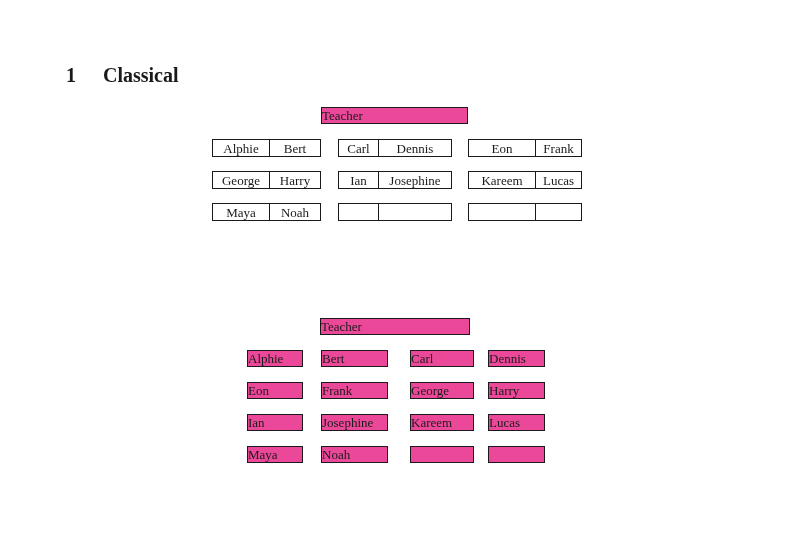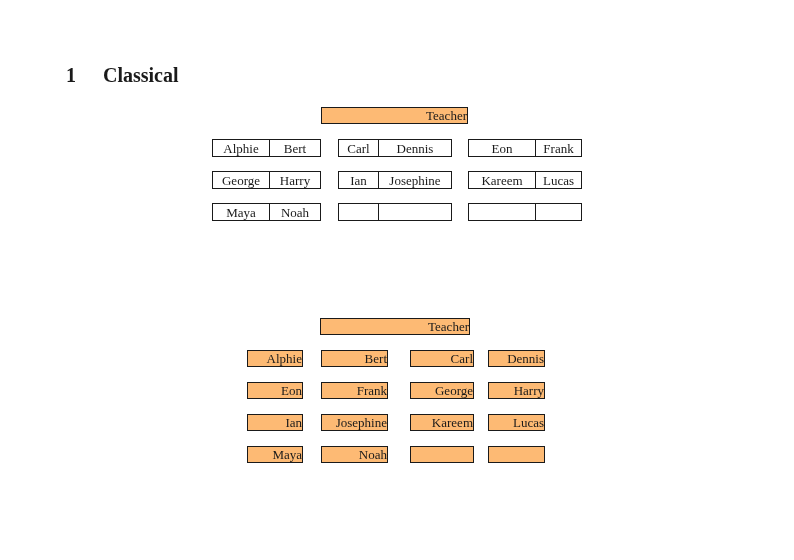--- a/index.html
+++ b/index.html
@@ -22,24 +22,24 @@
     font-weight: bold;
     font-size: 20px;
     line-height: 22px;
     white-space: nowrap;
   }
   .heading .sec-num { display: inline-block; }
   .heading .sec-title { margin-left: 22px; }
   .box {
     position: absolute;
     border: 1px solid #1a1a1a;
-    background: #fdba74;
+    background: #ec4899;
     display: flex;
     align-items: center;
-    justify-content: flex-end;
+    justify-content: flex-start;
     font-size: 13px;
     line-height: 1;
   }
   .desk {
     position: absolute;
     border: 1px solid #1a1a1a;
     background: #ffffff;
     display: flex;
     align-items: stretch;
   }

